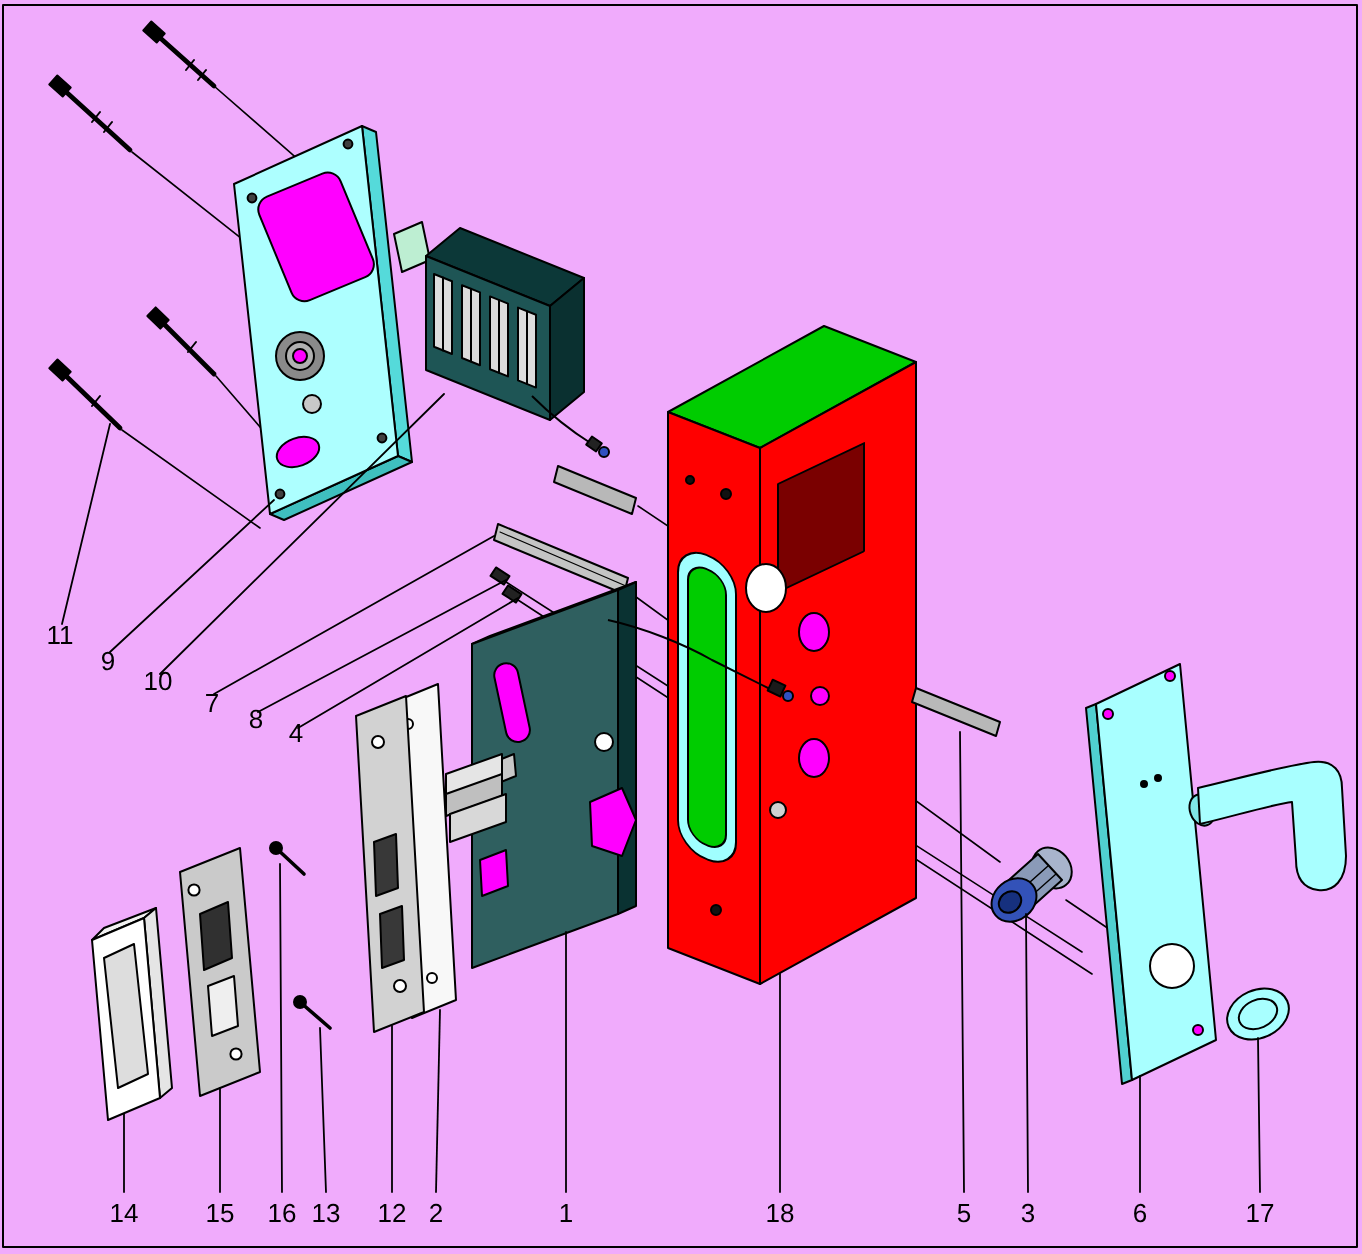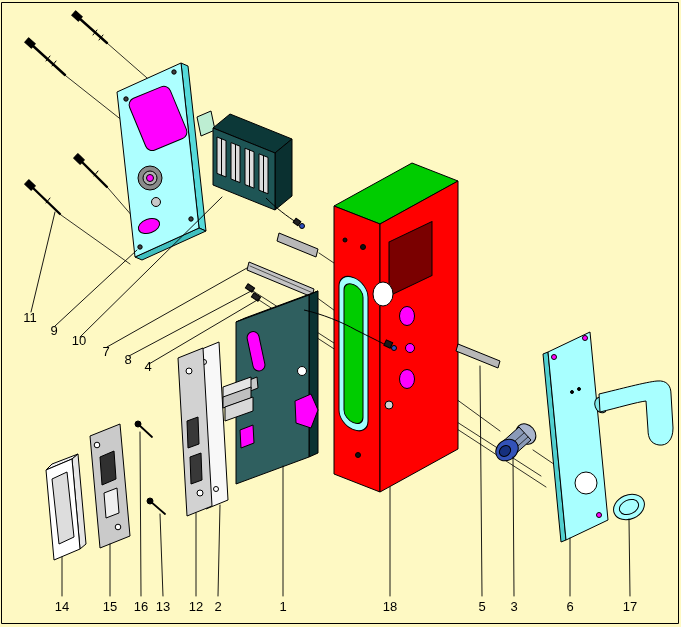--- a/index.html
+++ b/index.html
@@ -1,16 +1,16 @@
 <!DOCTYPE html>
 <html><head>
 <meta charset="utf-8">
 <style>
   html,body{margin:0;padding:0;background:#ffffff;}
-  .stage{position:relative;width:681px;height:627px;background:#fef9c3;overflow:hidden;
+  .stage{position:relative;width:681px;height:627px;background:#f0abfc;overflow:hidden;
          font-family:"Liberation Sans",sans-serif;}
   svg{display:block}
   svg polygon, svg rect, svg ellipse, svg circle, svg path{stroke:#000;stroke-width:1;stroke-linejoin:round;}
   svg line{stroke:#000;stroke-linecap:round;}
   .lbl{font-family:"Liberation Sans",sans-serif;font-size:13px;fill:#000;text-anchor:middle;}
   .leader{stroke:#000;stroke-width:0.9;}
   .axis{stroke:#000;stroke-width:0.8;}
 </style>
 </head>
 <body>

